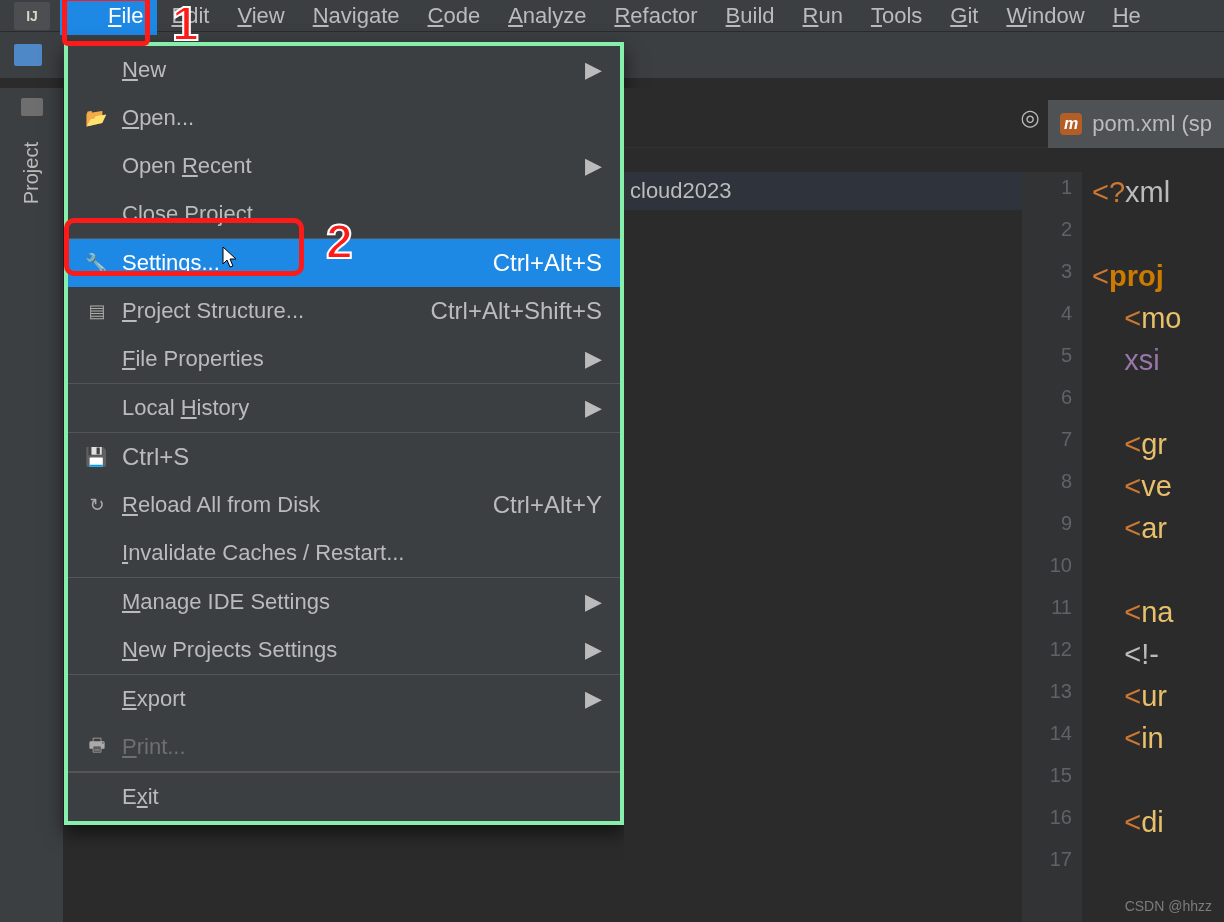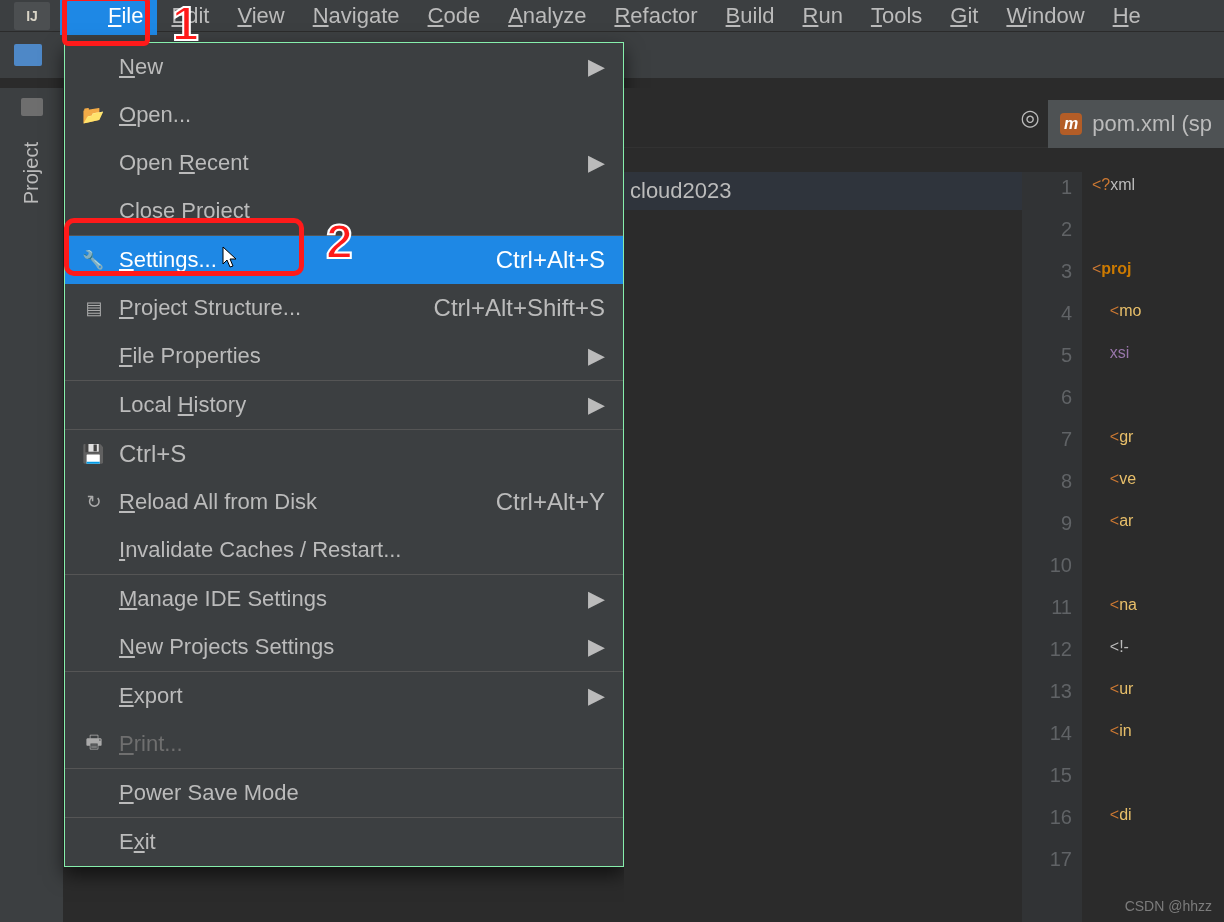--- a/index.html
+++ b/index.html
@@ -9,21 +9,21 @@
   .menubar .mitem { padding: 6px 14px; cursor: default; }
   .menubar .mitem.active { background: #1e88e5; color: #fff; padding-left: 48px; }
   .menubar .mitem u { text-decoration: underline; }
   .toolbar-row { height: 46px; background: #3c3f41; display:flex; align-items:center; padding-left:14px; gap:8px; }
   .toolbar-row .folder { width:28px; height:22px; background:#4e88c7; border-radius:2px; }
 
   .project-side { position:absolute; left:0; top:88px; width:64px; height:calc(100% - 88px); background:#3c3f41; border-right:1px solid #2b2b2b; display:flex; flex-direction:column; align-items:center; padding-top:10px; gap:18px;}
   .project-side .vlabel { writing-mode: vertical-rl; transform: rotate(180deg); font-size:20px; color:#bbbbbb; }
   .project-side .psicon { width:22px; height:18px; background:#6e6e6e; border-radius:2px; margin-bottom:8px; }
 
-  .dropdown { position:absolute; left:64px; top:42px; width:560px; background:#3c3f41; border:1px solid #86efac; box-shadow:0 8px 18px rgba(0,0,0,0.6); font-size:22px; color:#bbbbbb; }
+  .dropdown { position:absolute; left:64px; top:42px; width:560px; background:#3c3f41; border:4px solid #86efac; box-shadow:0 8px 18px rgba(0,0,0,0.6); font-size:22px; color:#bbbbbb; }
   .dropdown .row { display:flex; align-items:center; height:48px; padding:0 18px; position:relative; }
   .dropdown .row.highlight { background:#1e88e5; color:#fff; }
   .dropdown .row.disabled { color:#6f6f6f; }
   .dropdown .row .ricon { width:22px; height:22px; margin-right:14px; display:flex; align-items:center; justify-content:center; font-size:18px; color:#aaaaaa;}
   .dropdown .row.highlight .ricon { color:#fff; }
   .dropdown .row .lbl { flex:1; }
   .dropdown .row .sc { font-size:24px; color:#bbbbbb; }
   .dropdown .row.highlight .sc { color:#fff; }
   .dropdown .row .arrow { position:absolute; right:18px; color:#bbbbbb; }
   .dropdown hr { border:none; border-top:1px solid #555; margin:0; }
@@ -32,21 +32,21 @@
   .ed-tabbar { display:flex; align-items:center; height:60px; border-bottom:1px solid #323232; padding:0 10px; gap:18px;}
   .ed-tabbar .ticon { font-size:22px; color:#bbbbbb; }
   .ed-active-tab { position:absolute; right:0; top:100px; height:48px; display:flex; align-items:center; gap:10px; padding:0 12px; background:#4e5254; font-size:22px; color:#bbbbbb;}
   .ed-active-tab .m { background:#b35d27; color:#fff; border-radius:4px; font-weight:bold; font-style:italic; width:22px; height:22px; display:flex; align-items:center; justify-content:center; font-size:16px; }
 
   .proj-tree-row { position:absolute; left:624px; top:172px; right:200px; height:38px; background:#4b6eaf22; font-size:22px; color:#bbbbbb; display:flex; align-items:center; padding-left:6px; }
 
   .code { position:absolute; left:1022px; right:0; top:172px; bottom:0; background:#2b2b2b; display:flex; }
   .gutter { width:60px; background:#313335; text-align:right; padding:4px 10px 0 0; font-size:20px; color:#606366; }
   .gutter div { height:42px; }
-  .codelines { flex:1; padding:4px 0 0 10px; font-family: Consolas, monospace; font-size:16px; }
+  .codelines { flex:1; padding:4px 0 0 10px; font-family: Consolas, monospace; font-size:29px; }
   .codelines div { height:42px; white-space:pre; }
   .punct { color:#cc7832; }
   .tag { color:#e8bf6a; }
   .pi { color:#bbb; }
   .attr { color:#9876aa; }
   .proj-tag { color:#cc7a00; font-weight:bold; }
 
   .callout { position:absolute; font-weight:900; font-family: Arial, sans-serif; font-size:48px; color:#ff1a1a; -webkit-text-stroke:2px #fff; text-stroke:2px #fff; }
   .redbox { position:absolute; border:5px solid #ff1a1a; border-radius:6px; }
   .cursor { position:absolute; width:16px; height:22px; }
@@ -154,24 +154,20 @@
     <div class="row">
       <span class="ricon"></span>
       <span class="lbl"><u>E</u>xport</span>
       <span class="arrow">▶</span>
     </div>
     <div class="row disabled">
       <span class="ricon">🖶</span>
       <span class="lbl"><u>P</u>rint...</span>
     </div>
     <hr>
-    <div class="row">
-      <span class="ricon"></span>
-      <span class="lbl"><u>P</u>ower Save Mode</span>
-    </div>
     <hr>
     <div class="row">
       <span class="ricon"></span>
       <span class="lbl">E<u>x</u>it</span>
     </div>
   </div>
 
 <div class="redbox" style="left:62px; top:-4px; width:88px; height:50px;"></div>
 <div class="callout" style="left:172px; top:-4px;">1</div>
 <div class="redbox" style="left:64px; top:218px; width:240px; height:58px; border-radius:10px;"></div>

